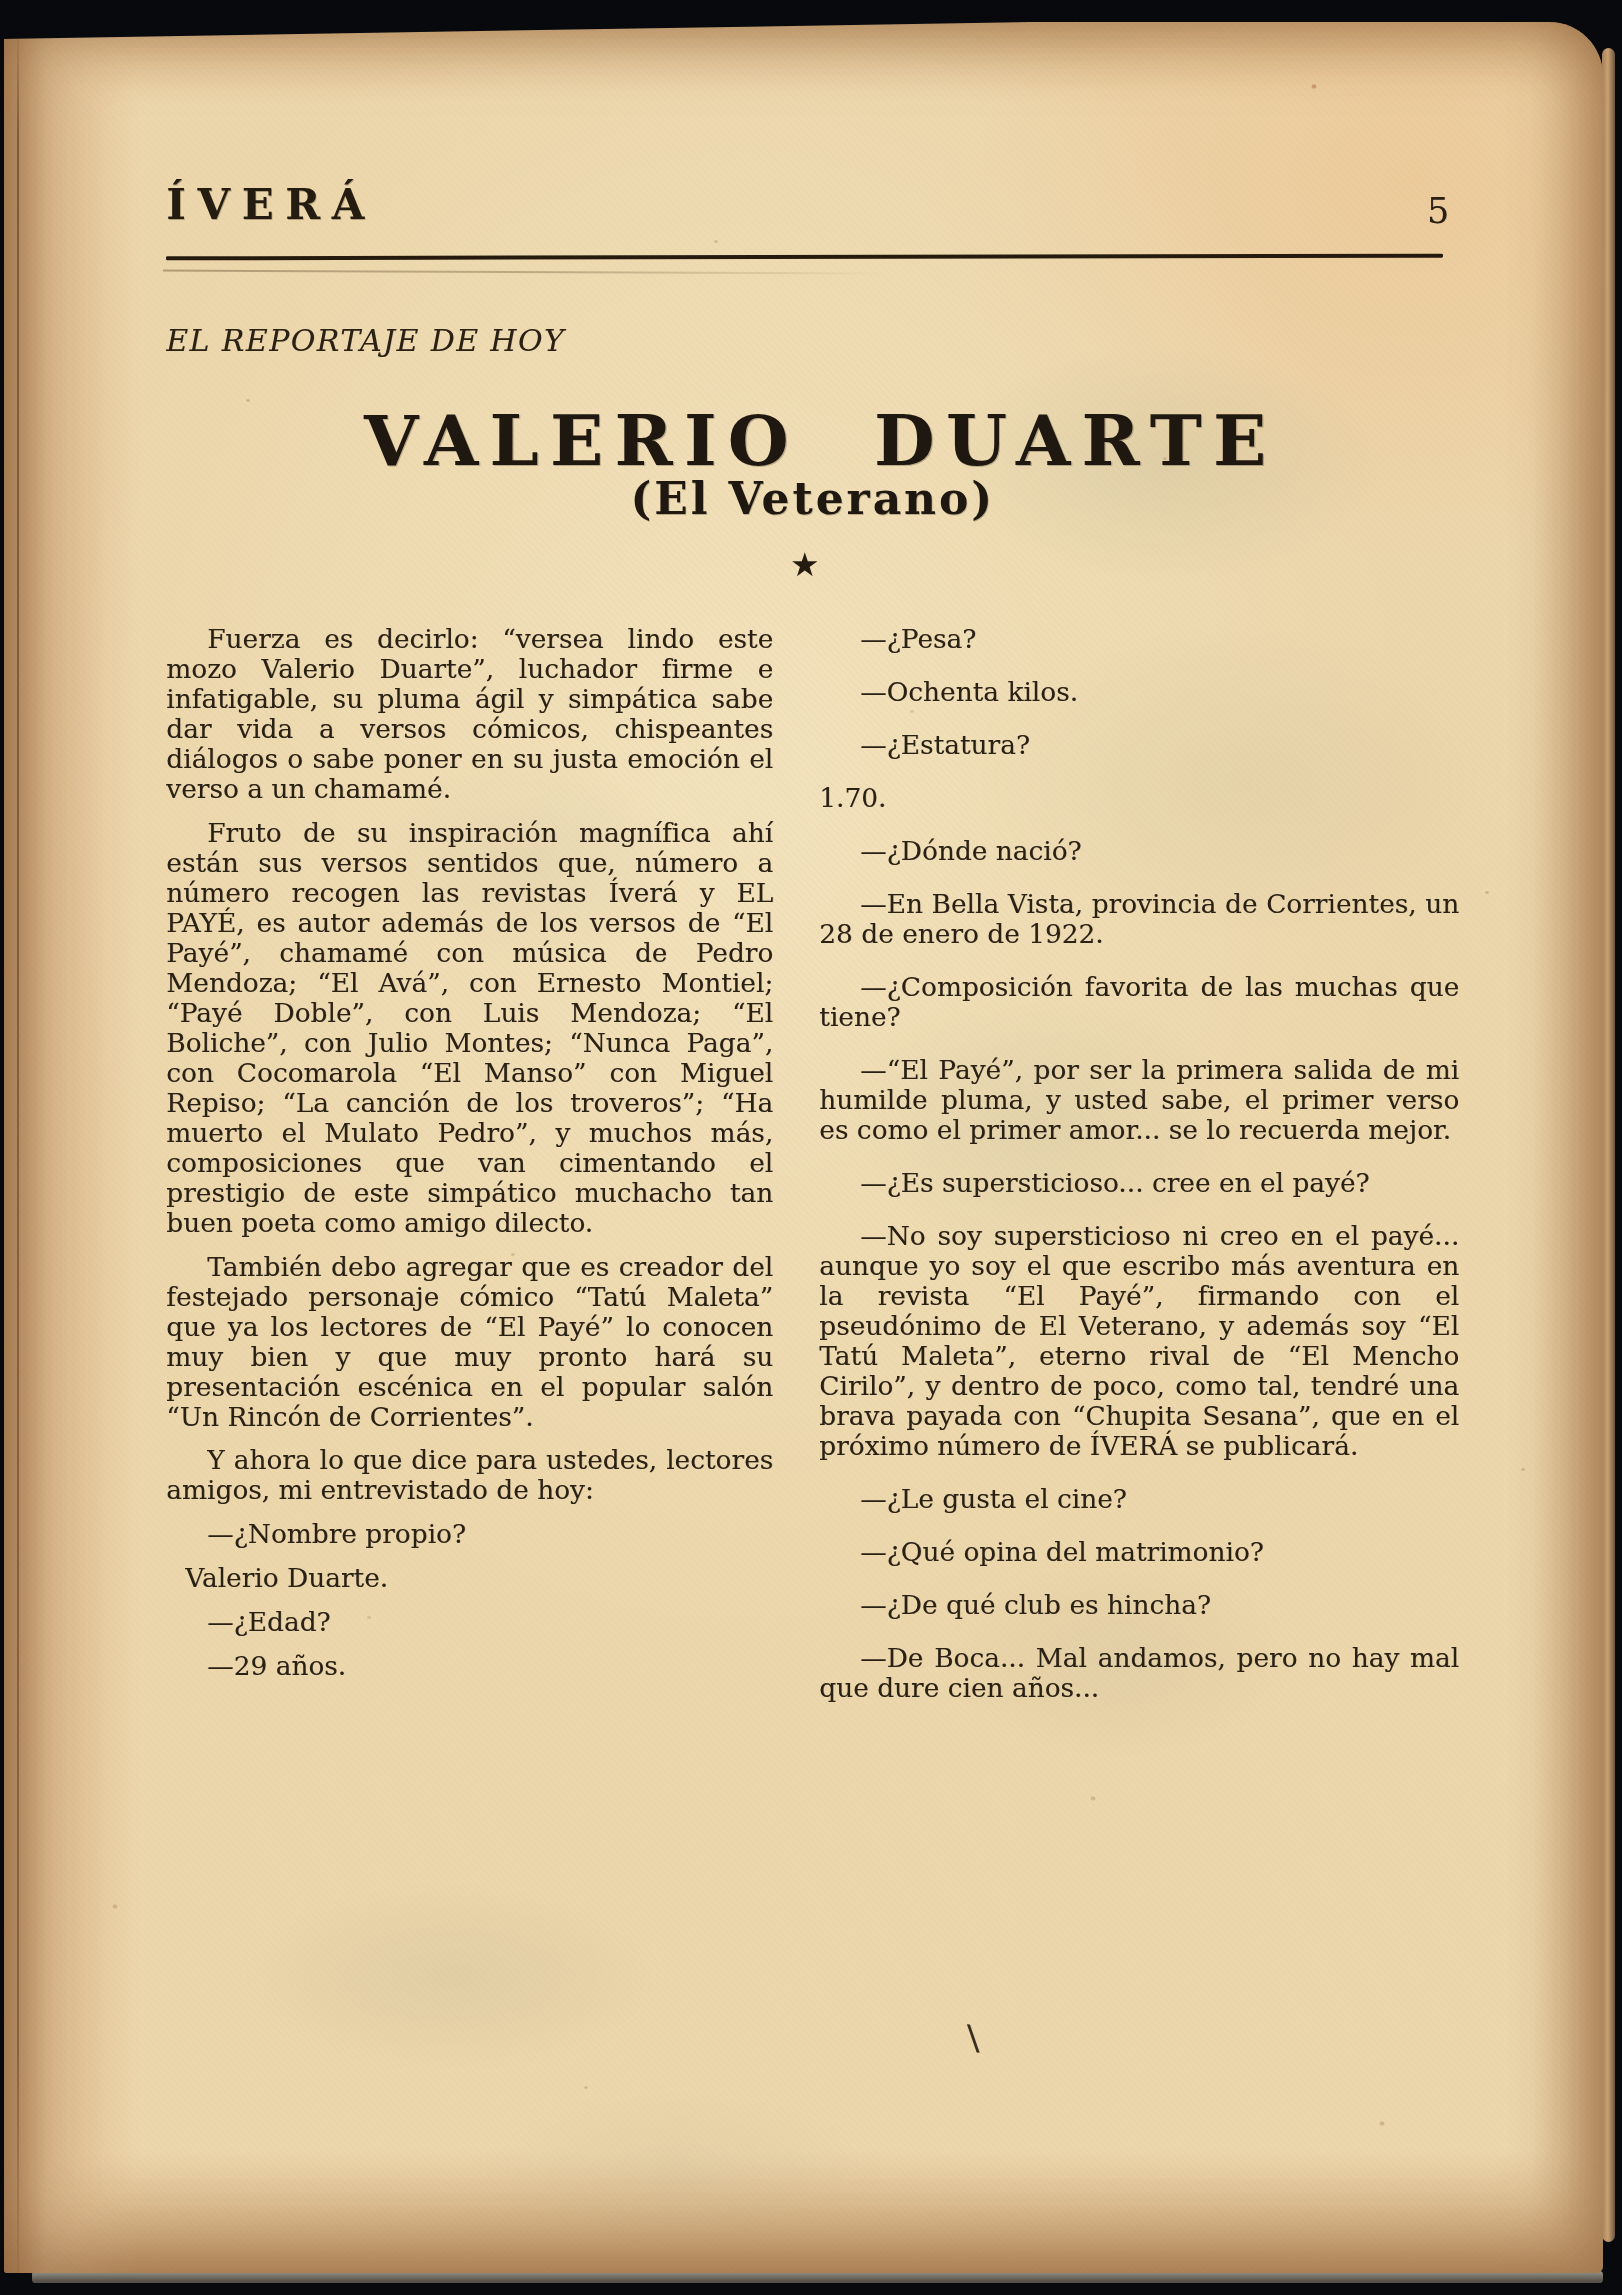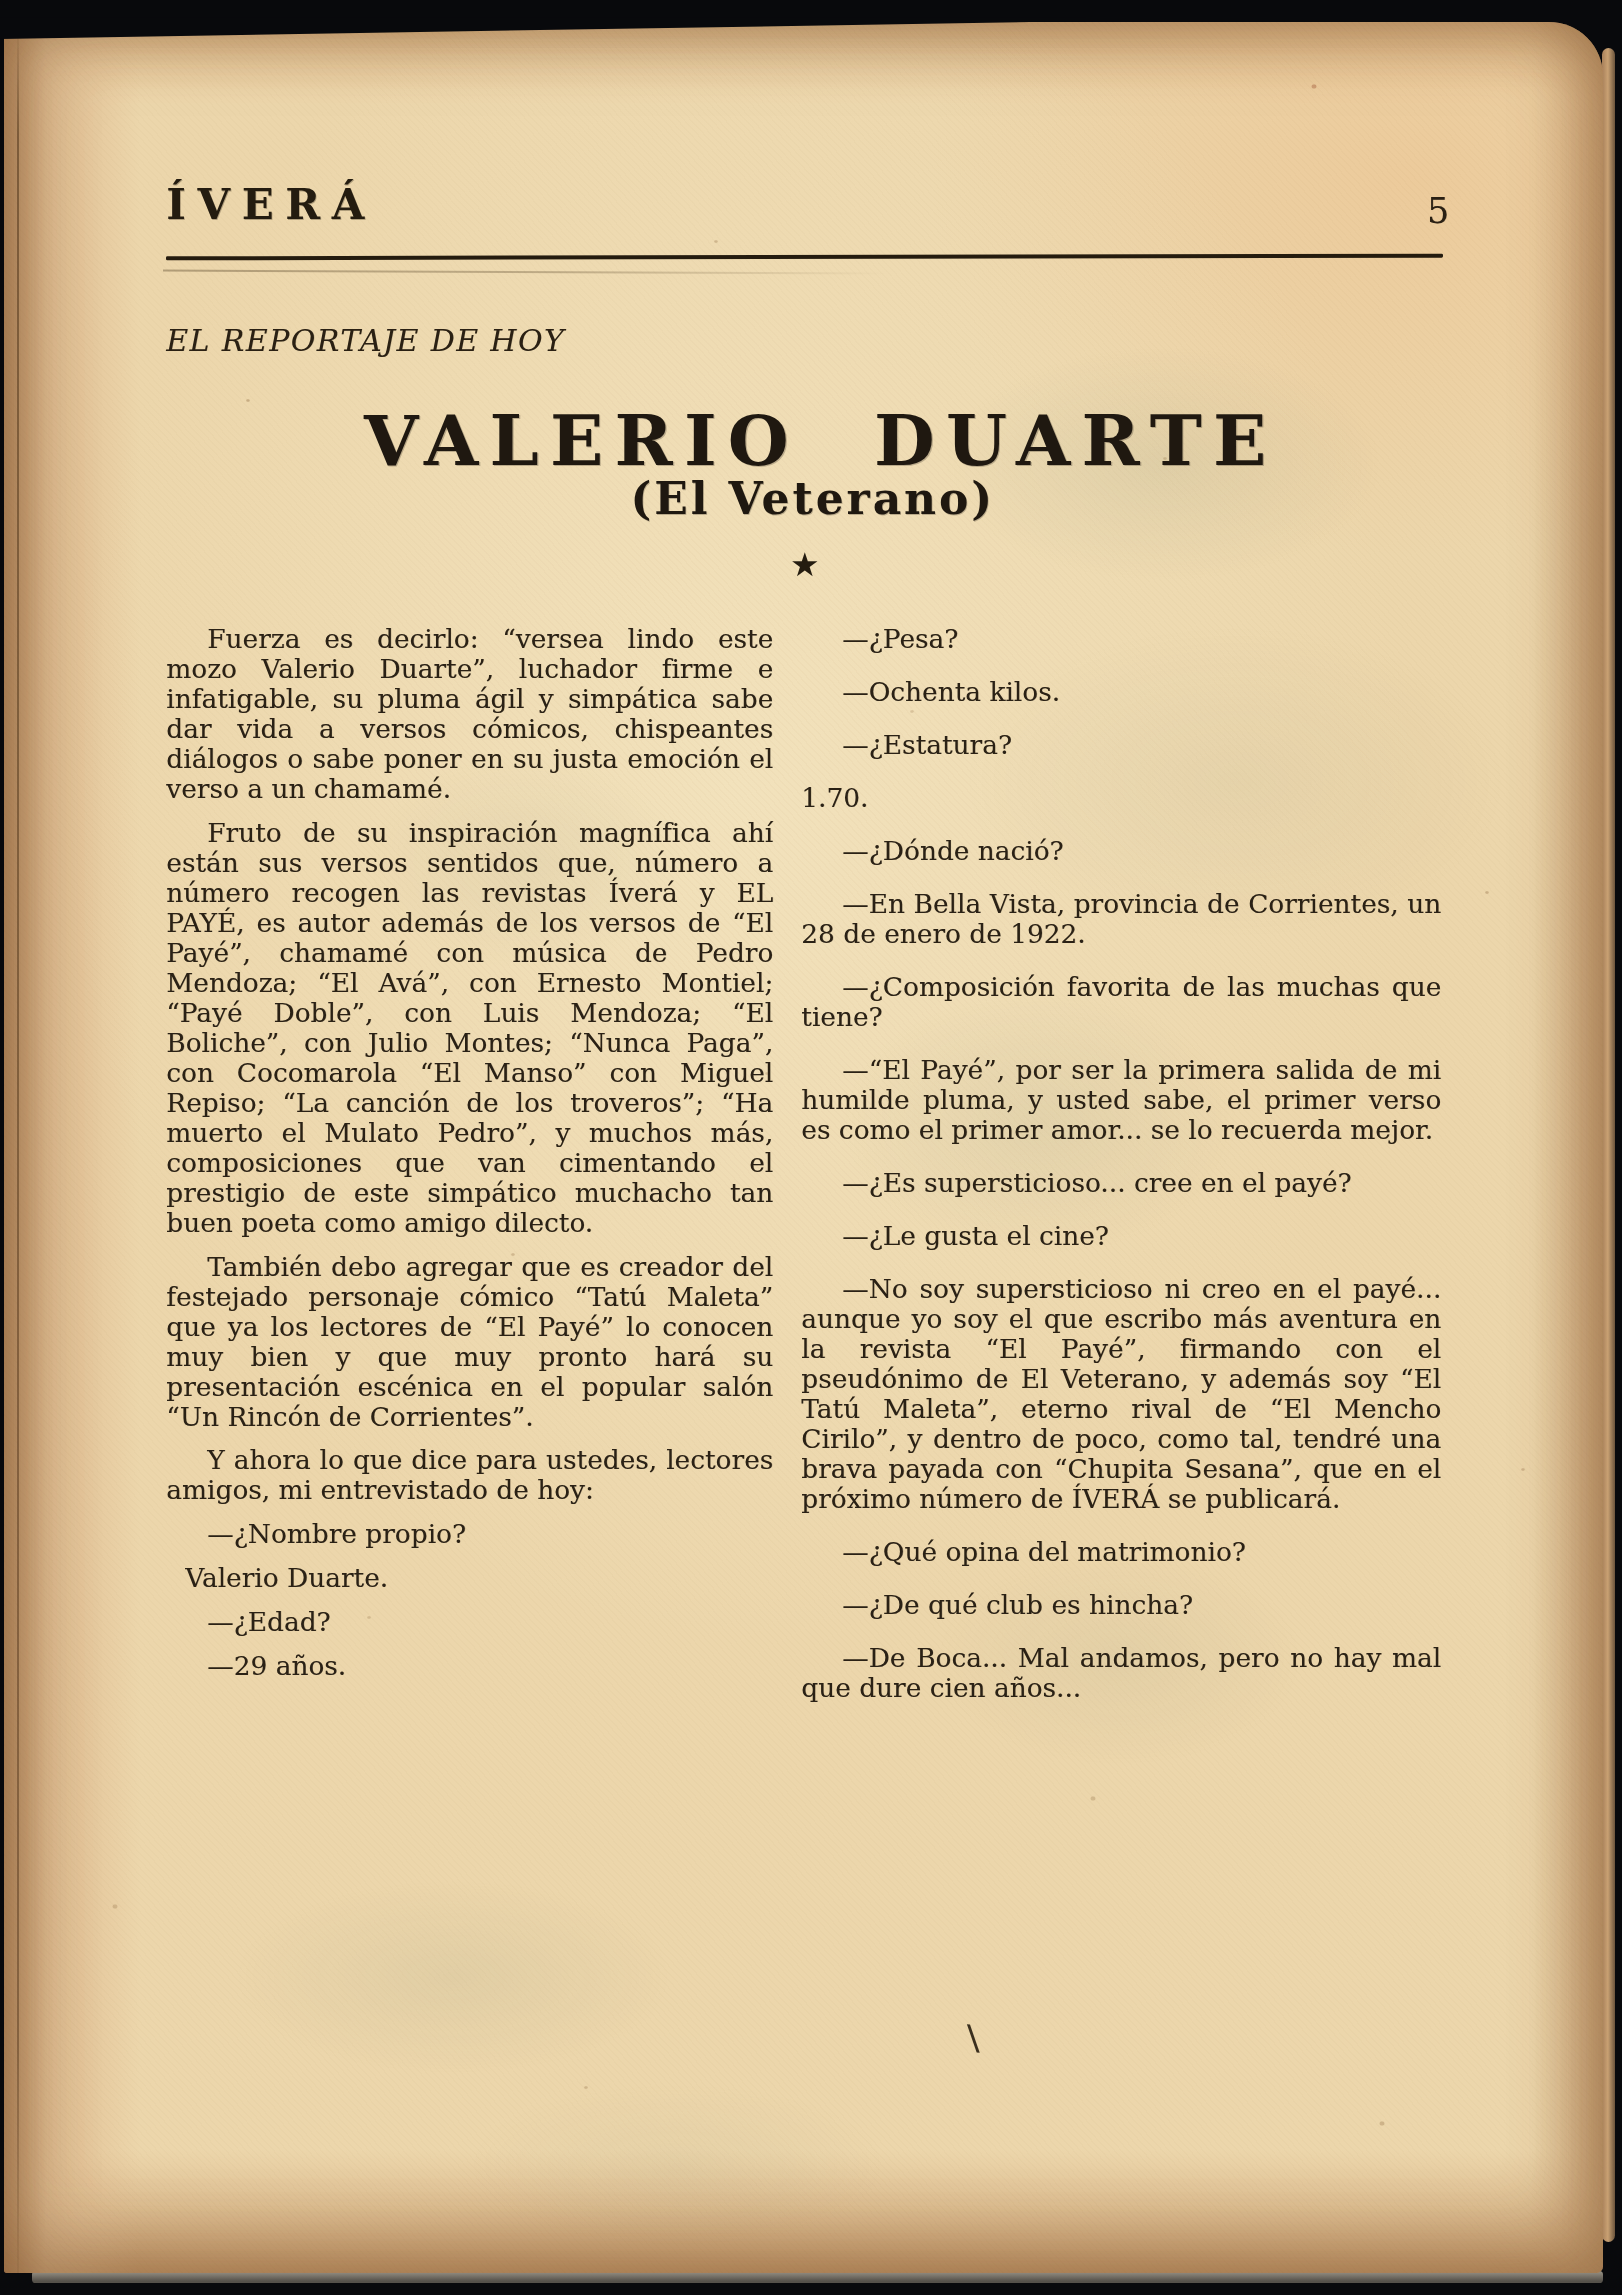--- a/index.html
+++ b/index.html
@@ -139,21 +139,21 @@
     text-shadow:0.7px 0.7px 0 rgba(31,24,16,.25);
   }
   .star{
     position:absolute;left:162px;top:523px;width:1277px;
     text-align:center;font-size:33px;color:#241c10;
     font-family:"DejaVu Sans",sans-serif;
   }
 
   .columns{
     position:absolute;left:162px;top:602px;width:1293px;
-    display:flex;gap:28px;
+    display:flex;gap:46px;
   }
   .col{hyphens:auto;}
   .col-left{width:607px;}
   .col-right{width:640px;}
   .para{
     margin:0 0 13.8px 0;
     font-size:26.4px;line-height:30px;
     text-align:justify;text-indent:41px;
     color:var(--ink);
     text-shadow:0.4px 0.4px 0 rgba(42,33,21,.28);
@@ -206,22 +206,22 @@
 
       <p class="para">—¿Pesa?</p>
           <p class="para">—Ochenta kilos.</p>
           <p class="para">—¿Estatura?</p>
           <p class="para indent-none">1.70.</p>
           <p class="para">—¿Dónde nació?</p>
           <p class="para">—En Bella Vista, provincia de Corrientes, un 28 de enero de 1922.</p>
           <p class="para">—¿Composición favorita de las muchas que tiene?</p>
           <p class="para">—“El Payé”, por ser la primera salida de mi humilde pluma, y usted sabe, el primer verso es como el primer amor... se lo recuerda mejor.</p>
           <p class="para">—¿Es supersticioso... cree en el payé?</p>
+          <p class="para">—No soy supersticioso ni creo en el payé... aunque yo soy el que escribo más aventura en la revista “El Payé”, firmando con el pseudónimo de El Veterano, y además soy “El Tatú Maleta”, eterno rival de “El Mencho Cirilo”, y dentro de poco, como tal, tendré una brava payada con “Chupita Sesana”, que en el próximo número de ÍVERÁ se publicará.</p>
           <p class="para">—¿Le gusta el cine?</p>
-          <p class="para">—No soy supersticioso ni creo en el payé... aunque yo soy el que escribo más aventura en la revista “El Payé”, firmando con el pseudónimo de El Veterano, y además soy “El Tatú Maleta”, eterno rival de “El Mencho Cirilo”, y dentro de poco, como tal, tendré una brava payada con “Chupita Sesana”, que en el próximo número de ÍVERÁ se publicará.</p>
           <p class="para">—¿Qué opina del matrimonio?</p>
           <p class="para">—¿De qué club es hincha?</p>
           <p class="para">—De Boca... Mal andamos, pero no hay mal que dure cien años...</p>
         </div>
     </div>
 
     <div class="stray">\</div>
     <div class="edge-shade"></div>
   </div>
 

